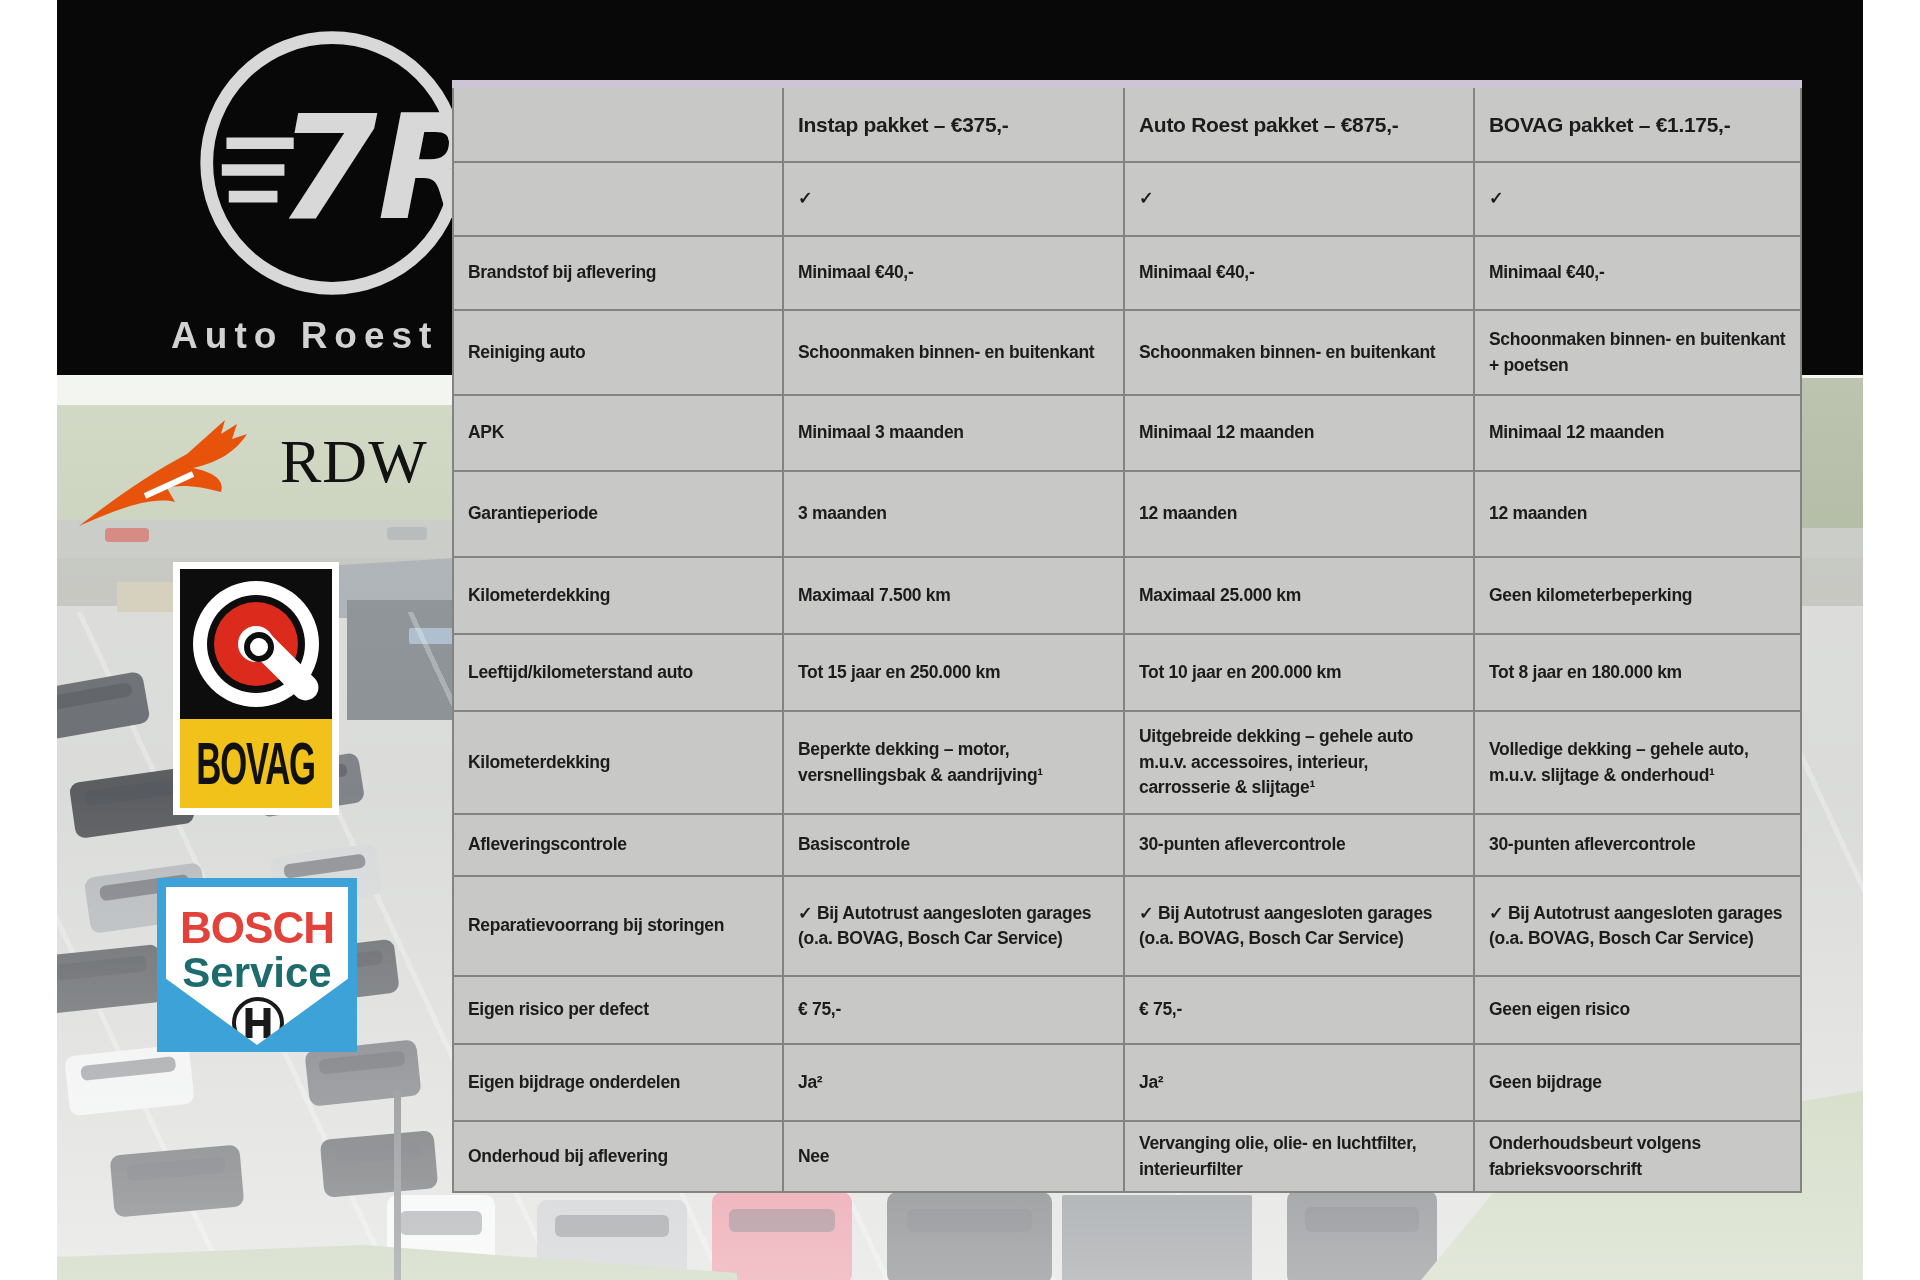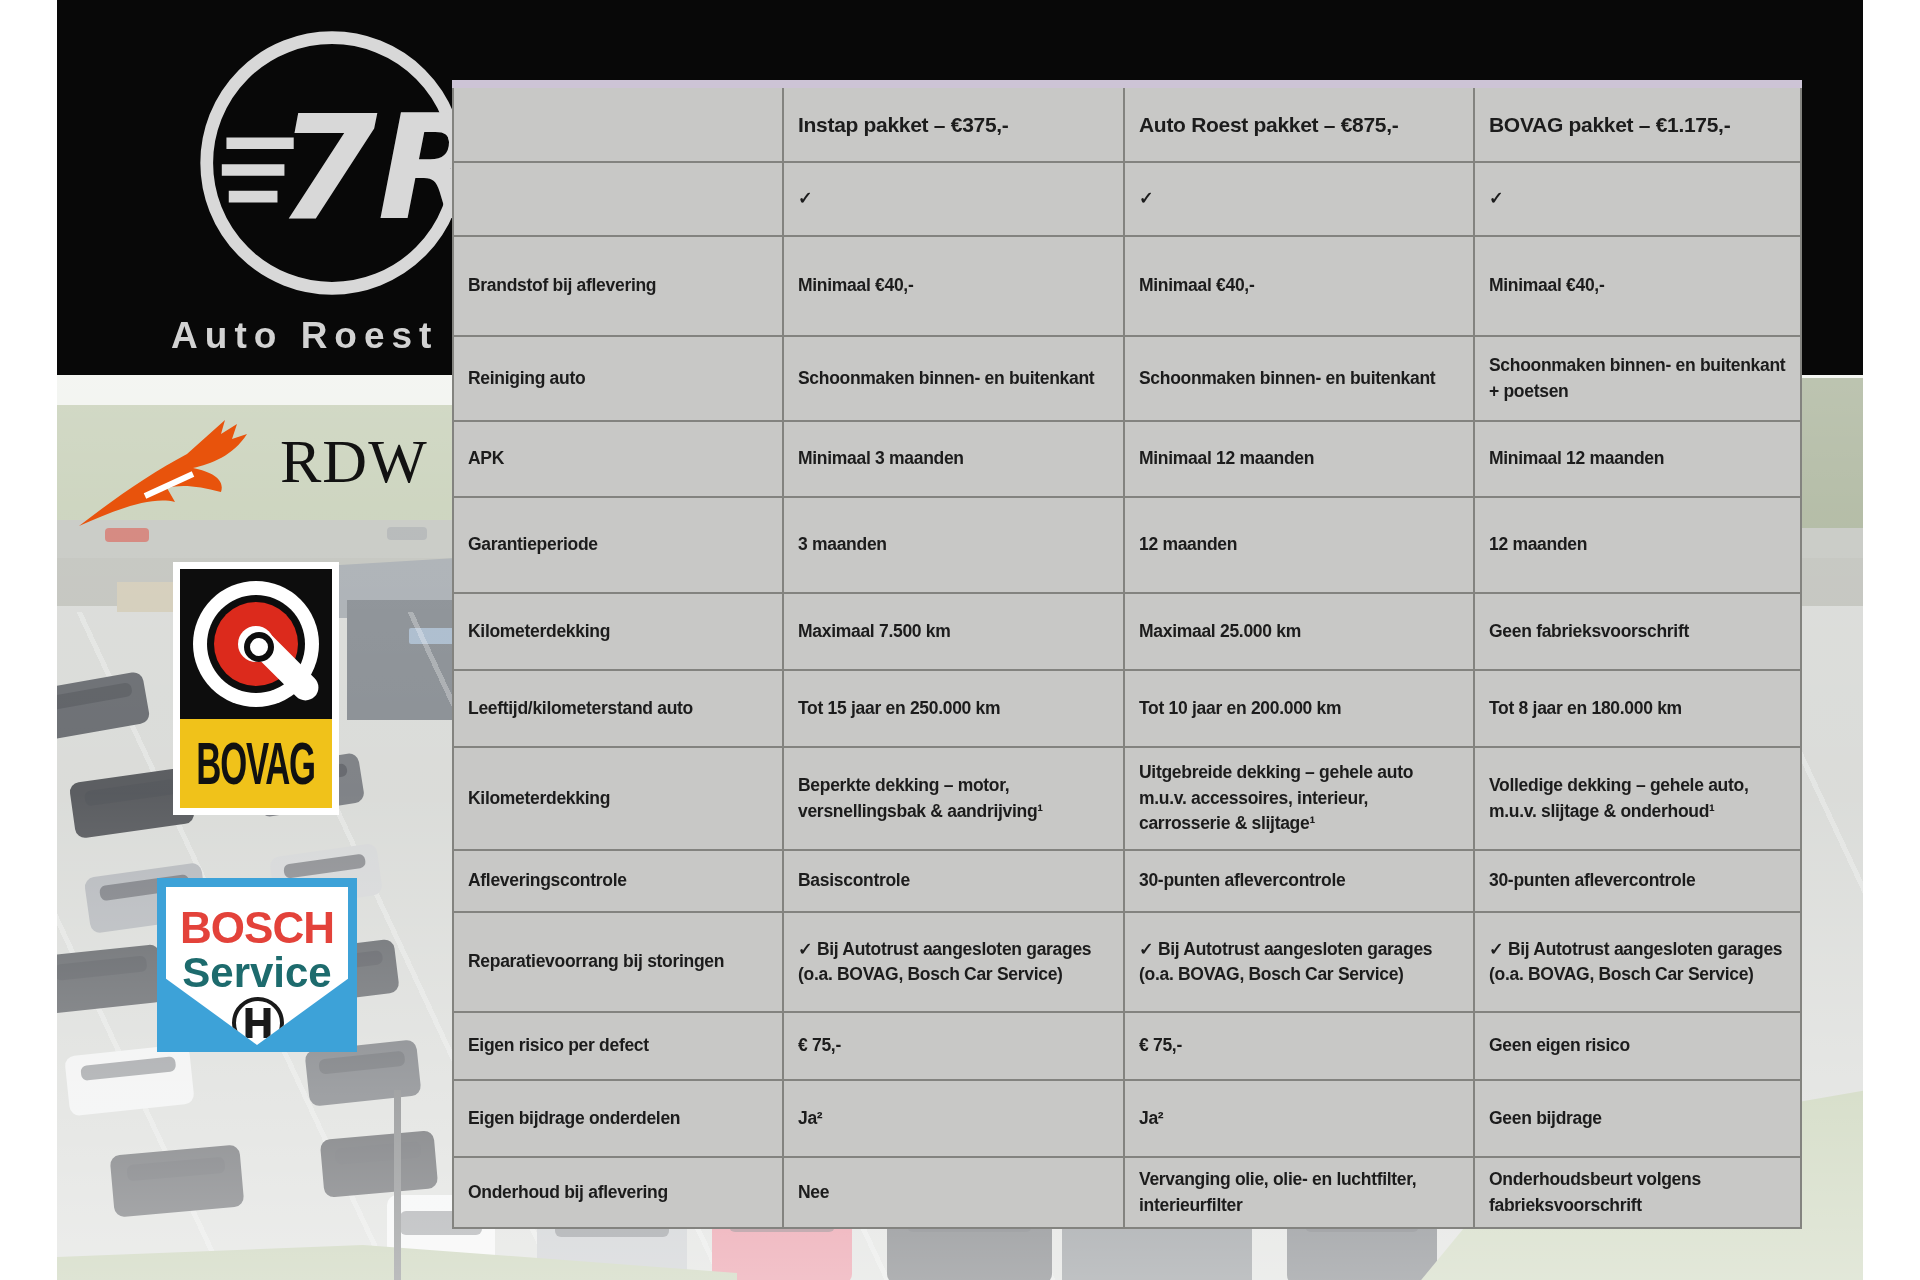--- a/index.html
+++ b/index.html
@@ -39,21 +39,21 @@
   
   .pkg-table { position:absolute; left:452px; top:80px; width:1348px; border-collapse:collapse;
                background:#c8c8c6; table-layout:fixed; border-top:8px solid #cdc4d6; }
   .pkg-table th, .pkg-table td {
     border:2px solid #83837f; vertical-align:middle; text-align:left;
     color:#1c1c1c; padding:6px 12px 6px 14px; letter-spacing:-0.3px; overflow:hidden;
   }
   .pkg-table th { font-size:21px; font-weight:bold; }
   .pkg-table td { font-size:17.5px; font-weight:bold; line-height:1.45; }
   .pkg-table .hrow { height:78px;padding-left:20px; }
-  .r0{height:74px} .r1{height:100px} .r2{height:85px} .r3{height:76px} .r4{height:96px}
+  .r0{height:74px} .r1{height:74px} .r2{height:85px} .r3{height:76px} .r4{height:86px}
   .r5{height:77px} .r6{height:77px} .r7{height:103px} .r8{height:62px} .r9{height:100px}
   .r10{height:68px} .r11{height:77px} .r12{height:71px}
   
   .rdw { position:absolute; left:75px; top:408px; width:340px; height:130px; }
   .rdw-text { position:absolute; left:205px; top:18px; font-family:"Liberation Serif", serif;
               font-size:62px; color:#121212; letter-spacing:1px; }
   .bovag { position:absolute; left:173px; top:562px; width:166px; height:253px; background:#ffffff; padding:0; }
   .bovag-top { position:absolute; left:7px; top:7px; width:152px; height:150px; background:#0d0d0d; }
   .bovag-wcirc { position:absolute; left:13px; top:12px; width:126px; height:126px; background:#ffffff; border-radius:50%; }
   .bovag-kcirc { position:absolute; left:14px; top:14px; width:98px; height:98px; background:#0d0d0d; border-radius:50%; }
@@ -209,21 +209,21 @@
         <tr class="r4">
           <td>Garantieperiode</td>
           <td>3 maanden</td>
           <td>12 maanden</td>
           <td>12 maanden</td>
         </tr>
         <tr class="r5">
           <td>Kilometerdekking</td>
           <td>Maximaal 7.500 km</td>
           <td>Maximaal 25.000 km</td>
-          <td>Geen fabrieksvoorschrift</td>
+          <td>Geen kilometerbeperking</td>
         </tr>
         <tr class="r6">
           <td>Leeftijd/kilometerstand auto</td>
           <td>Tot 15 jaar en 250.000 km</td>
           <td>Tot 10 jaar en 200.000 km</td>
           <td>Tot 8 jaar en 180.000 km</td>
         </tr>
         <tr class="r7">
           <td>Kilometerdekking</td>
           <td>Beperkte dekking – motor, versnellingsbak &amp; aandrijving¹</td>

